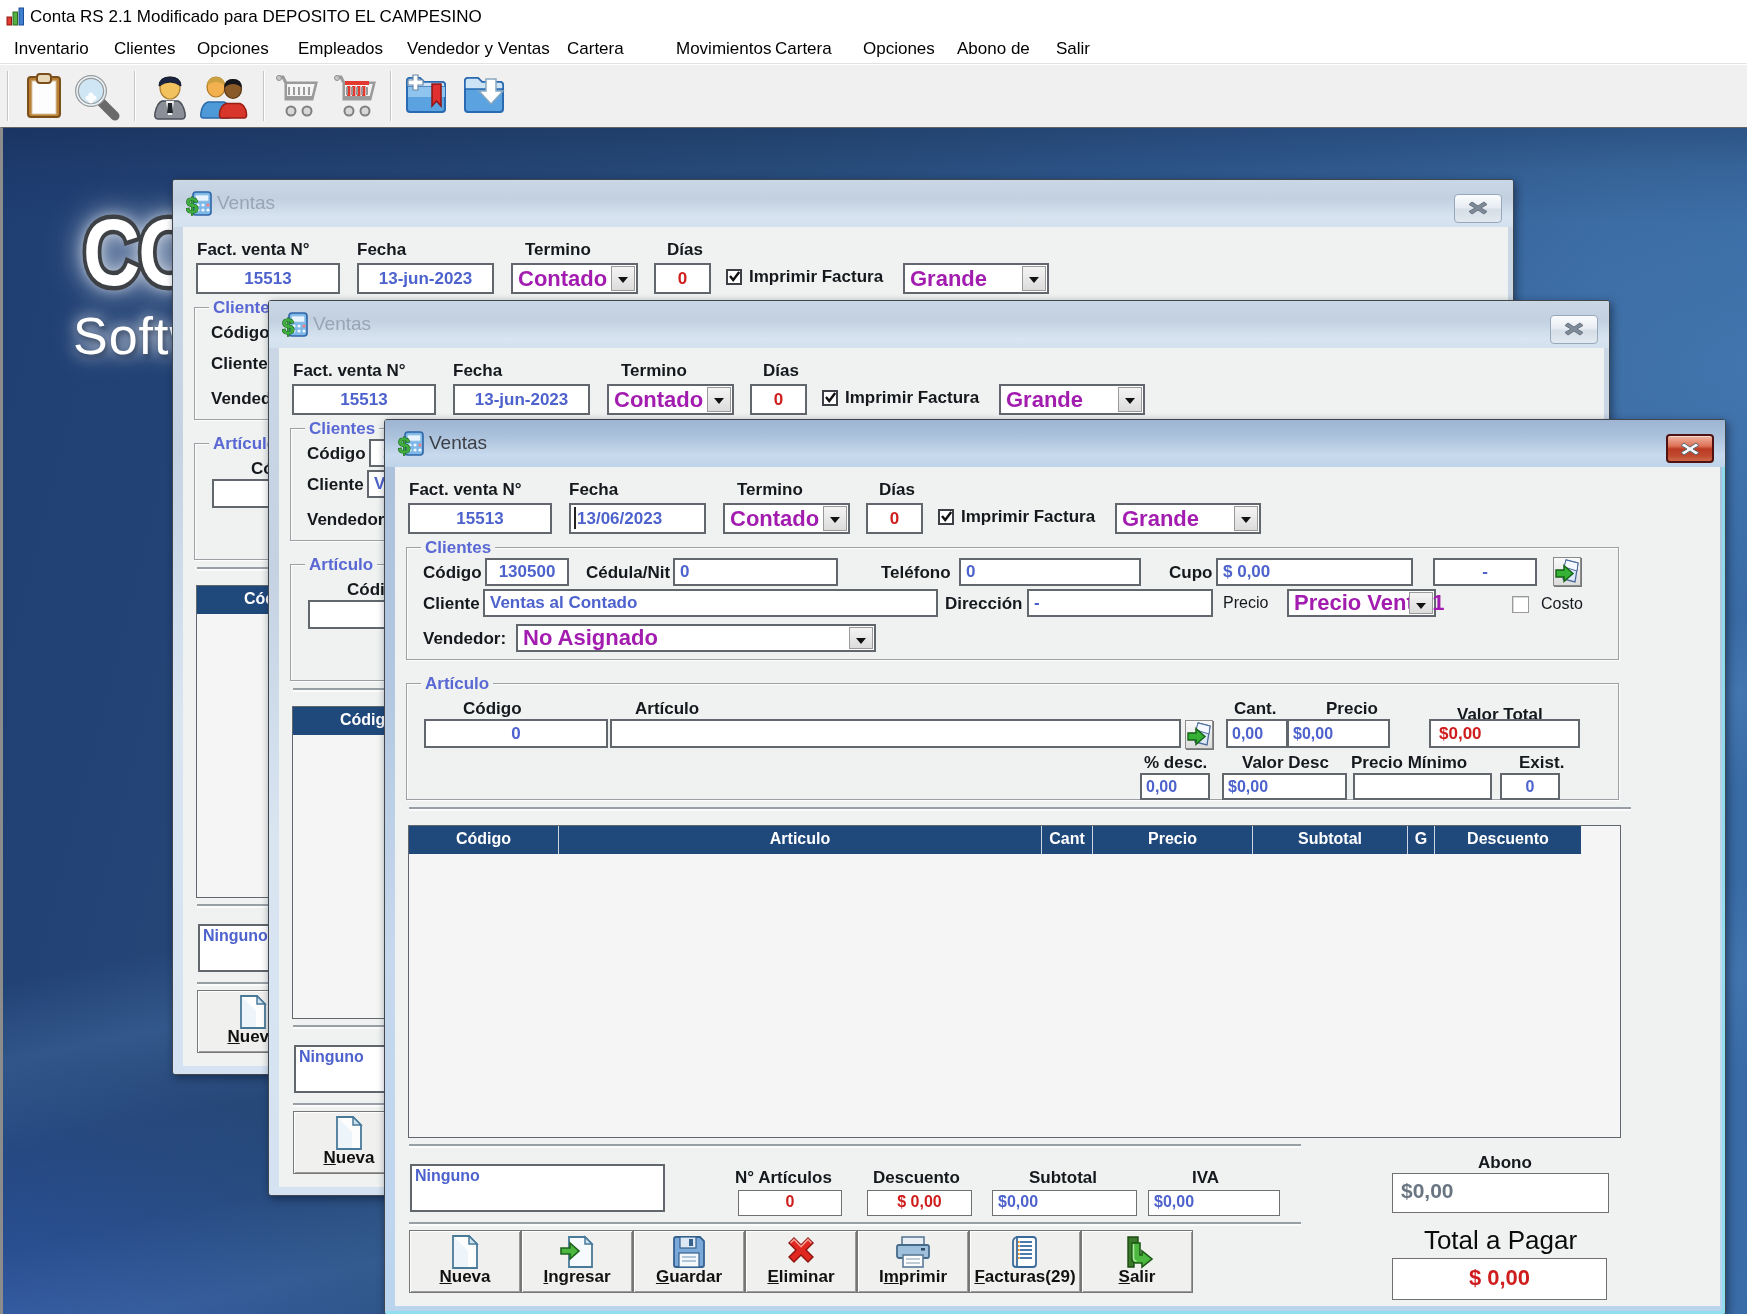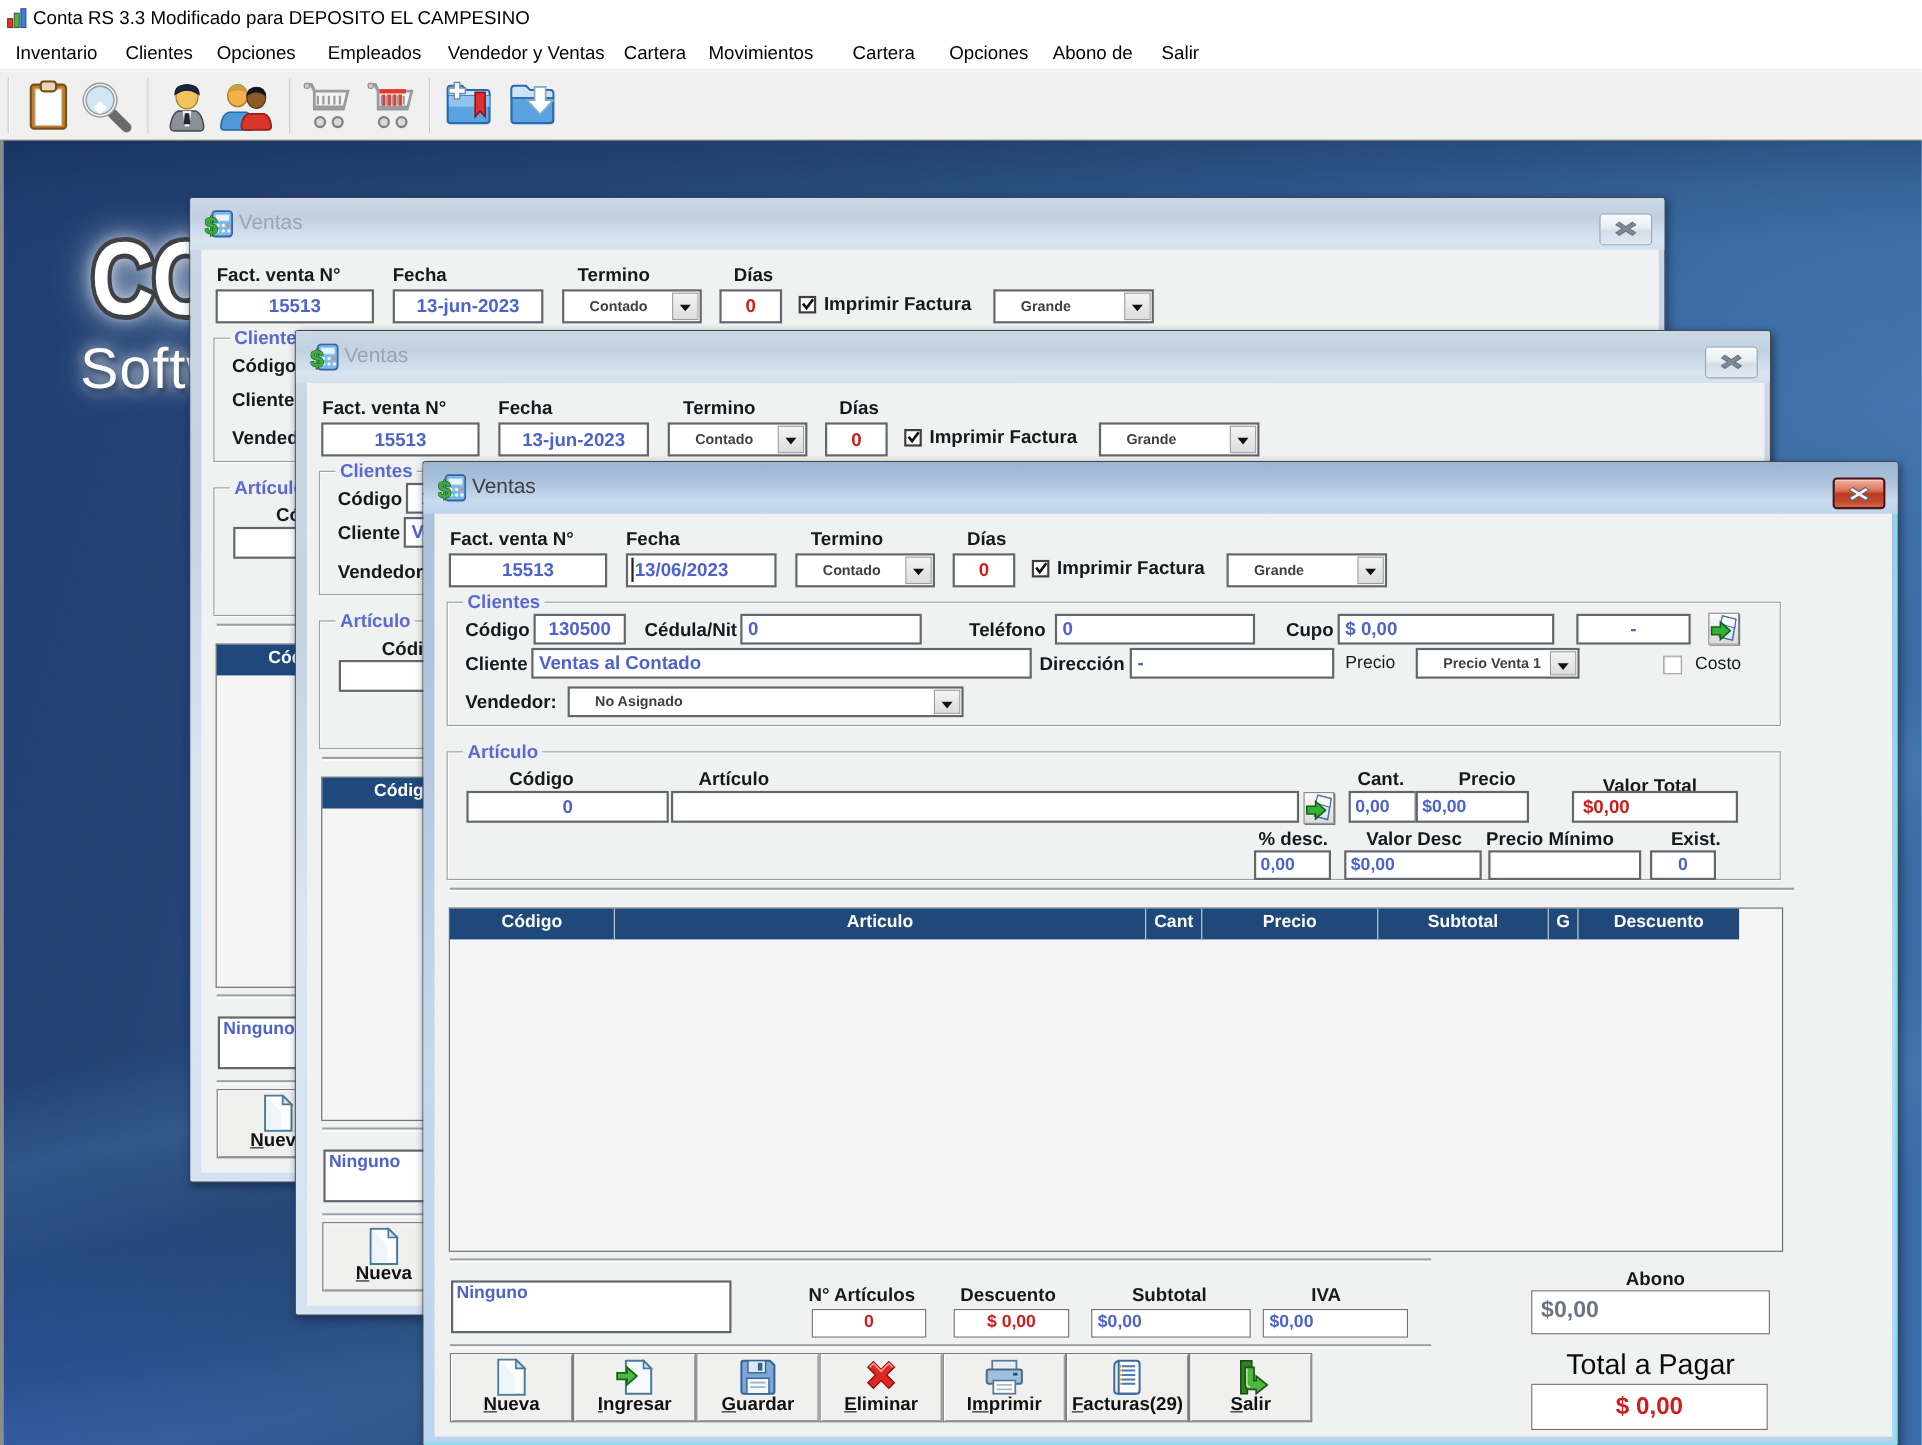--- a/index.html
+++ b/index.html
@@ -38,21 +38,21 @@
 .win.inactive .closebtn{background:linear-gradient(180deg,#fbfcfd 0%,#e8edf3 45%,#d5dde6 55%,#e2e9f0 100%);border:1px solid #98a8bc}
 .closebtn svg{margin-top:5px}
 .wbody{position:absolute;left:10px;top:47px;width:1325px;height:839px;background:#f0f2f1;overflow:hidden}
 
 .lb{position:absolute;font-size:17px;font-weight:bold;color:#15181c;white-space:nowrap}
 .lbr{position:absolute;font-size:16px;color:#15181c;white-space:nowrap}
 .tf{position:absolute;background:#fff;border:2px solid #62676d;font-size:17px;font-weight:bold;color:#4d62cc;white-space:nowrap;overflow:hidden}
 .tf1{position:absolute;background:#fff;border:1px solid #707070;font-size:15px;font-weight:bold;color:#4d62cc;white-space:nowrap;overflow:hidden}
 .red{color:#cf1d1d}
 .dd{position:absolute;background:#fff;border:2px solid #62676d}
-.dd .tx{position:absolute;left:23px;top:1px;font-size:13px;font-weight:bold;color:#404040;white-space:nowrap}
+.dd .tx{position:absolute;left:5px;top:1px;font-size:22px;font-weight:bold;color:#a21caf;white-space:nowrap}
 .dd .ar{position:absolute;right:1px;top:1px;bottom:1px;width:24px;background:linear-gradient(#f4f4f4,#dcdcdc);border:1px solid #9a9a9a}
 .dd .ar:after{content:"";position:absolute;left:6px;top:10px;border:5px solid transparent;border-top:6px solid #111}
 .fs{position:absolute;border:1px solid #9aa0a4;box-shadow:1px 1px 0 #fdfdfd,inset 1px 1px 0 #fdfdfd}
 .fs .lg{position:absolute;left:14px;top:-10px;background:#f0f2f1;padding:0 4px;font-size:17px;font-weight:bold;color:#5a68d4}
 .cb{position:absolute;width:16px;height:16px;background:#fff;border:2px solid #3c3f44}
 .cb2{position:absolute;width:17px;height:17px;background:#fff;border:1px solid #9a9a9a;box-shadow:inset 1px 1px 0 #d8d8d8}
 .cb svg{position:absolute;left:-1px;top:-2px}
 .etch{position:absolute;height:0;border-top:2px solid #98a0a6;border-bottom:2px solid #fbfbfb}
 .thead{position:absolute;background:#20497b;color:#fff;font-size:16px;font-weight:bold}
 .thead div{position:absolute;top:4px;text-align:center}
@@ -61,30 +61,30 @@
 .btn svg{margin-top:4px}
 .cur{position:absolute;width:2px;height:22px;background:#222}
 </style></head>
 <body>
 <div id="titlebar">
     <div style="position:absolute;left:6px;top:7px"><svg width="20" height="20" viewBox="0 0 20 20">
         <rect x="1" y="10" width="4.5" height="8" fill="#e03a2f" stroke="#8d1d15" stroke-width="1"></rect>
         <rect x="7" y="5" width="4.5" height="13" fill="#53b043" stroke="#2d6e22" stroke-width="1"></rect>
         <rect x="13" y="1" width="4.5" height="17" fill="#3f7fd2" stroke="#1d4f96" stroke-width="1"></rect>
       </svg></div>
-<div class="txt">Conta RS 3.3 Modificado para DEPOSITO EL CAMPESINO</div>
+<div class="txt">Conta RS 2.1 Modificado para DEPOSITO EL CAMPESINO</div>
   </div>
 <div id="menubar">
     <span style="left:14px">Inventario</span>
     <span style="left:114px">Clientes</span>
     <span style="left:197px">Opciones</span>
     <span style="left:298px">Empleados</span>
     <span style="left:407px">Vendedor y Ventas</span>
     <span style="left:567px">Cartera</span>
-    <span style="left:644px">Movimientos</span>
+    <span style="left:676px">Movimientos</span>
     <span style="left:775px">Cartera</span>
     <span style="left:863px">Opciones</span>
     <span style="left:957px">Abono de</span>
     <span style="left:1056px">Salir</span>
   </div>
 <div id="toolbar">
     <div style="position:absolute;left:22px;top:8px"><svg width="44" height="48" viewBox="0 0 44 48">
 <rect x="6" y="4" width="32" height="40" rx="3" fill="#b97f35" stroke="#7a4f1a" stroke-width="2"></rect>
 <rect x="10" y="8" width="24" height="33" fill="#fdfdfd" stroke="#d8c8a8" stroke-width="1"></rect>
 <rect x="15" y="1" width="14" height="9" rx="3" fill="#e8d8b8" stroke="#7a4f1a" stroke-width="2"></rect>

